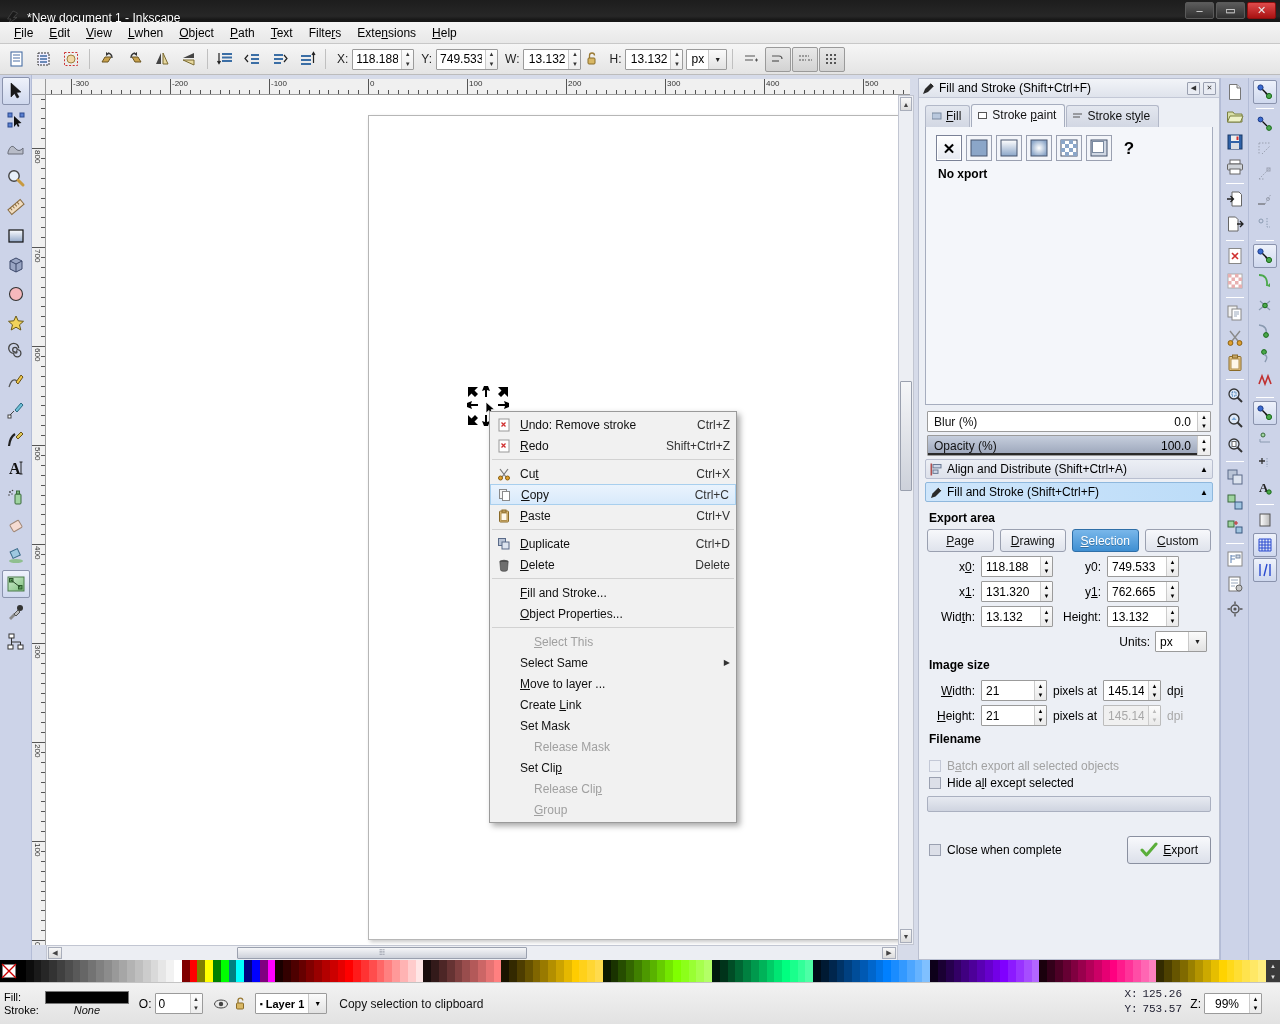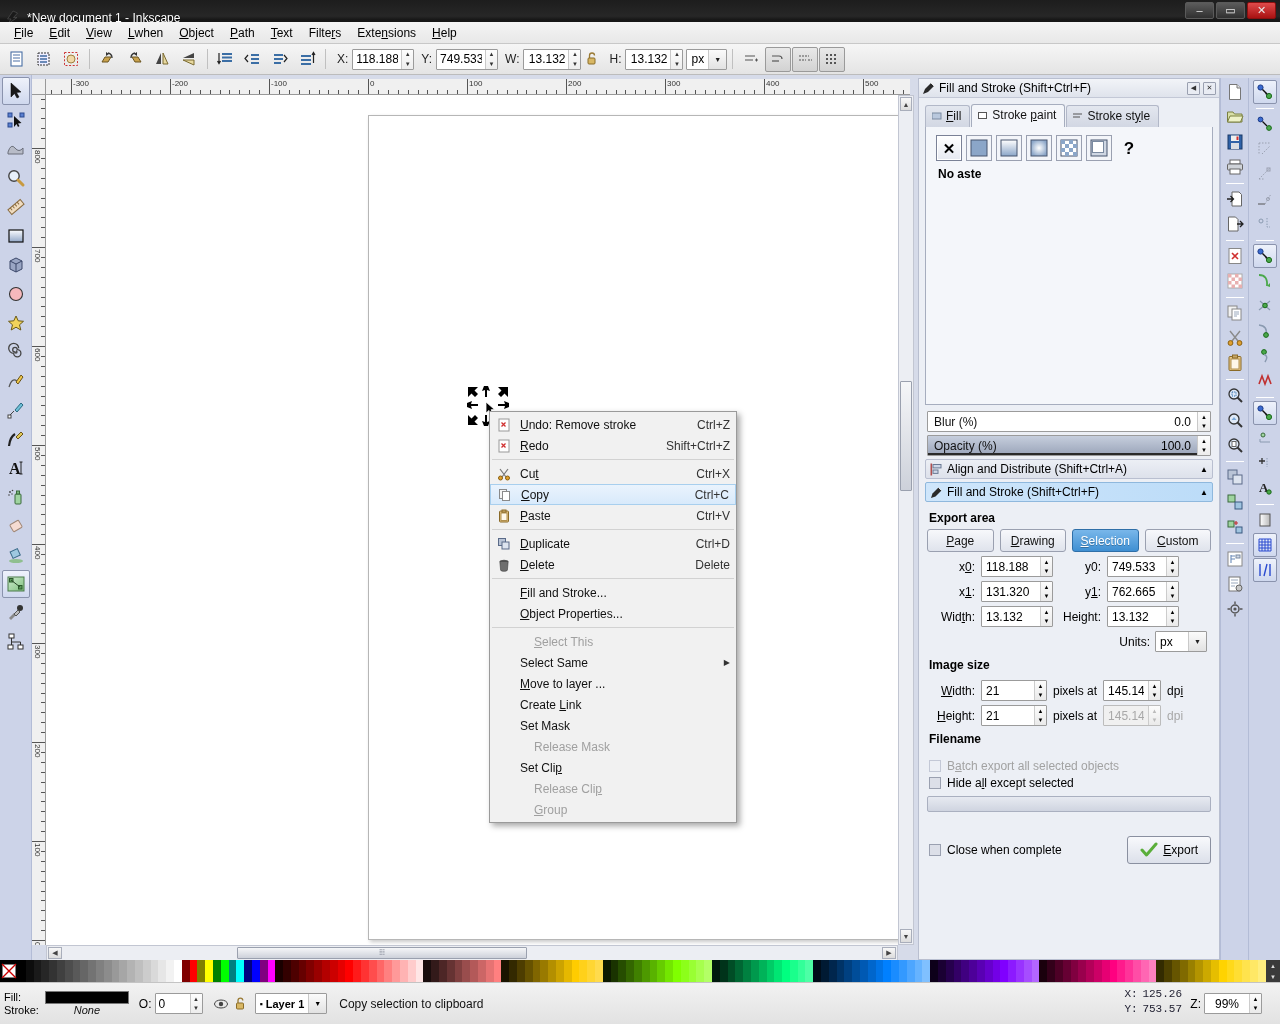--- a/index.html
+++ b/index.html
@@ -1171,21 +1171,21 @@
         <div class="paintbtn">
           <svg width="18" height="18" viewBox="0 0 18 18">
               <rect x="1" y="1" width="16" height="16" fill="#cfd7e3" stroke="#46556e"></rect>
               <rect x="2.5" y="2.5" width="11" height="11" fill="#fff" stroke="#7a8aa0"></rect>
             </svg>
         </div>
         <div class="paintbtn" style="border:none;background:transparent">
           <span style="font-size:17px;font-weight:bold;line-height:1;">?</span>
         </div>
       </div>
-      <div style="font-weight:bold;font-size:12px;padding:2px 0 0 12px;">No aste</div>
+      <div style="font-weight:bold;font-size:12px;padding:2px 0 0 12px;">No xport</div>
     </div>
 
     <div style="height:6px"></div>
     <div class="sliderrow">
       <span class="lbl">Blur (%)</span>
       <span class="val">0.0</span>
       <span class="sliderspin">
           <span>▲</span>
           <span>▼</span>
         </span>

